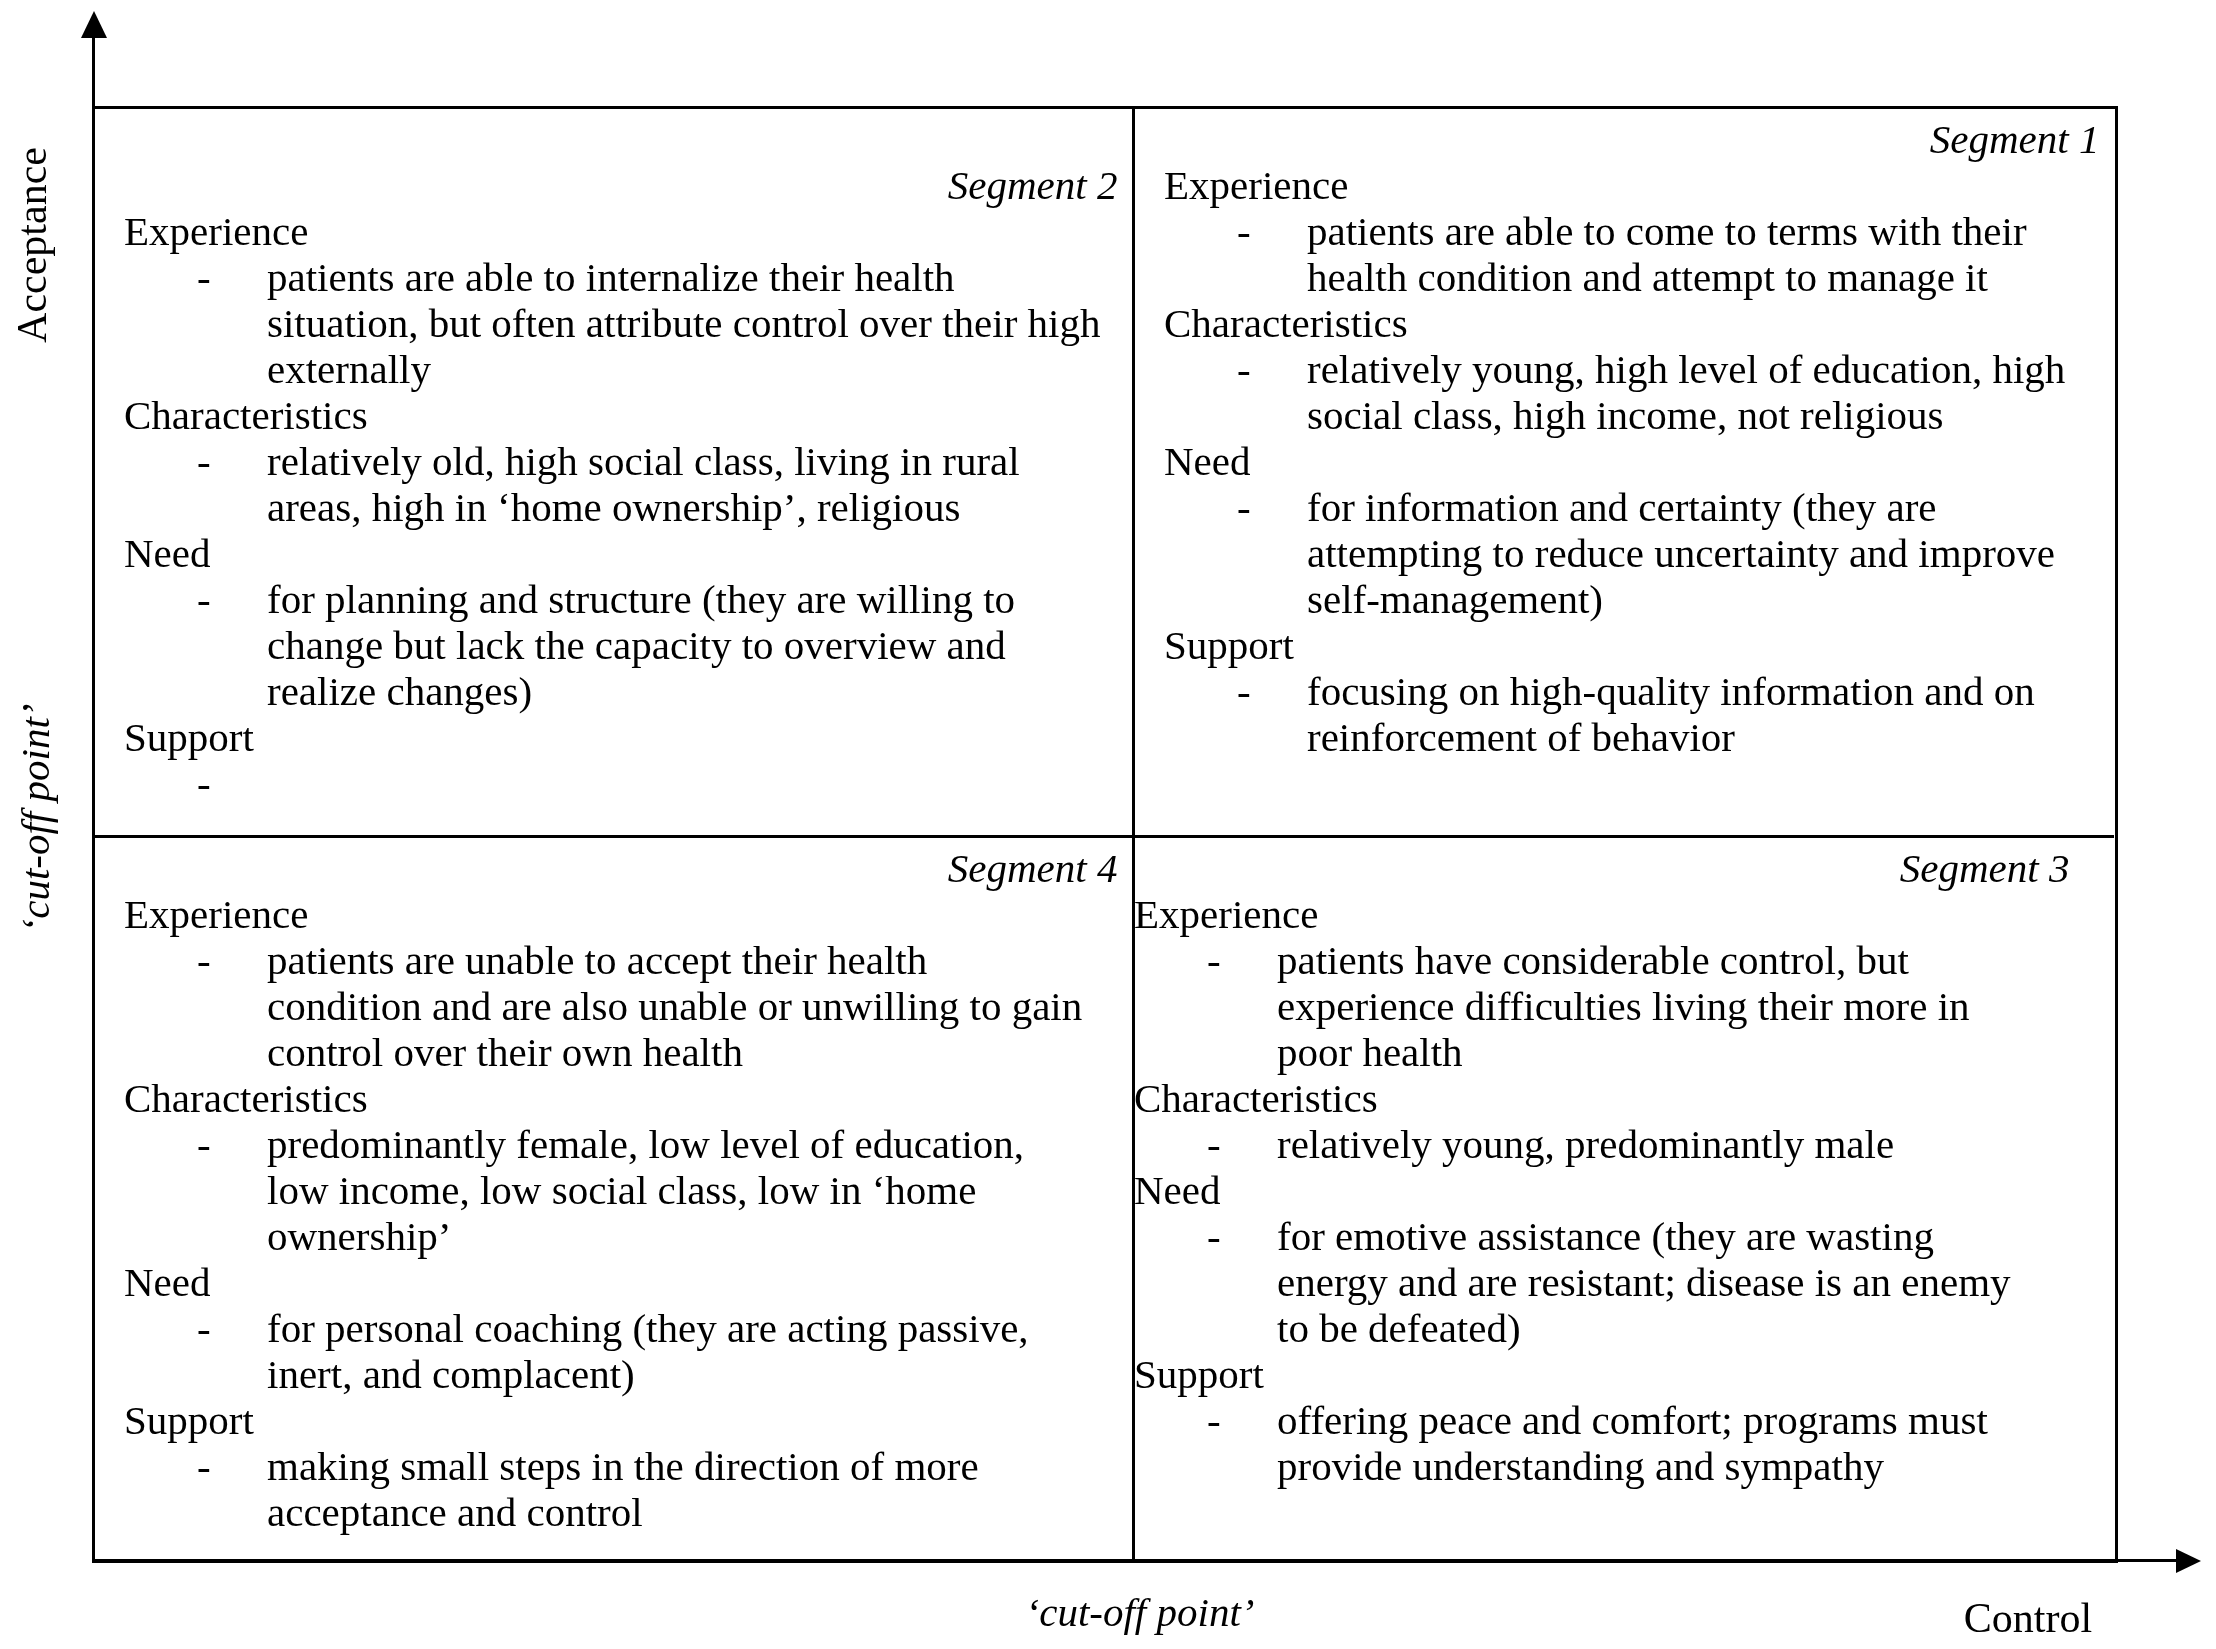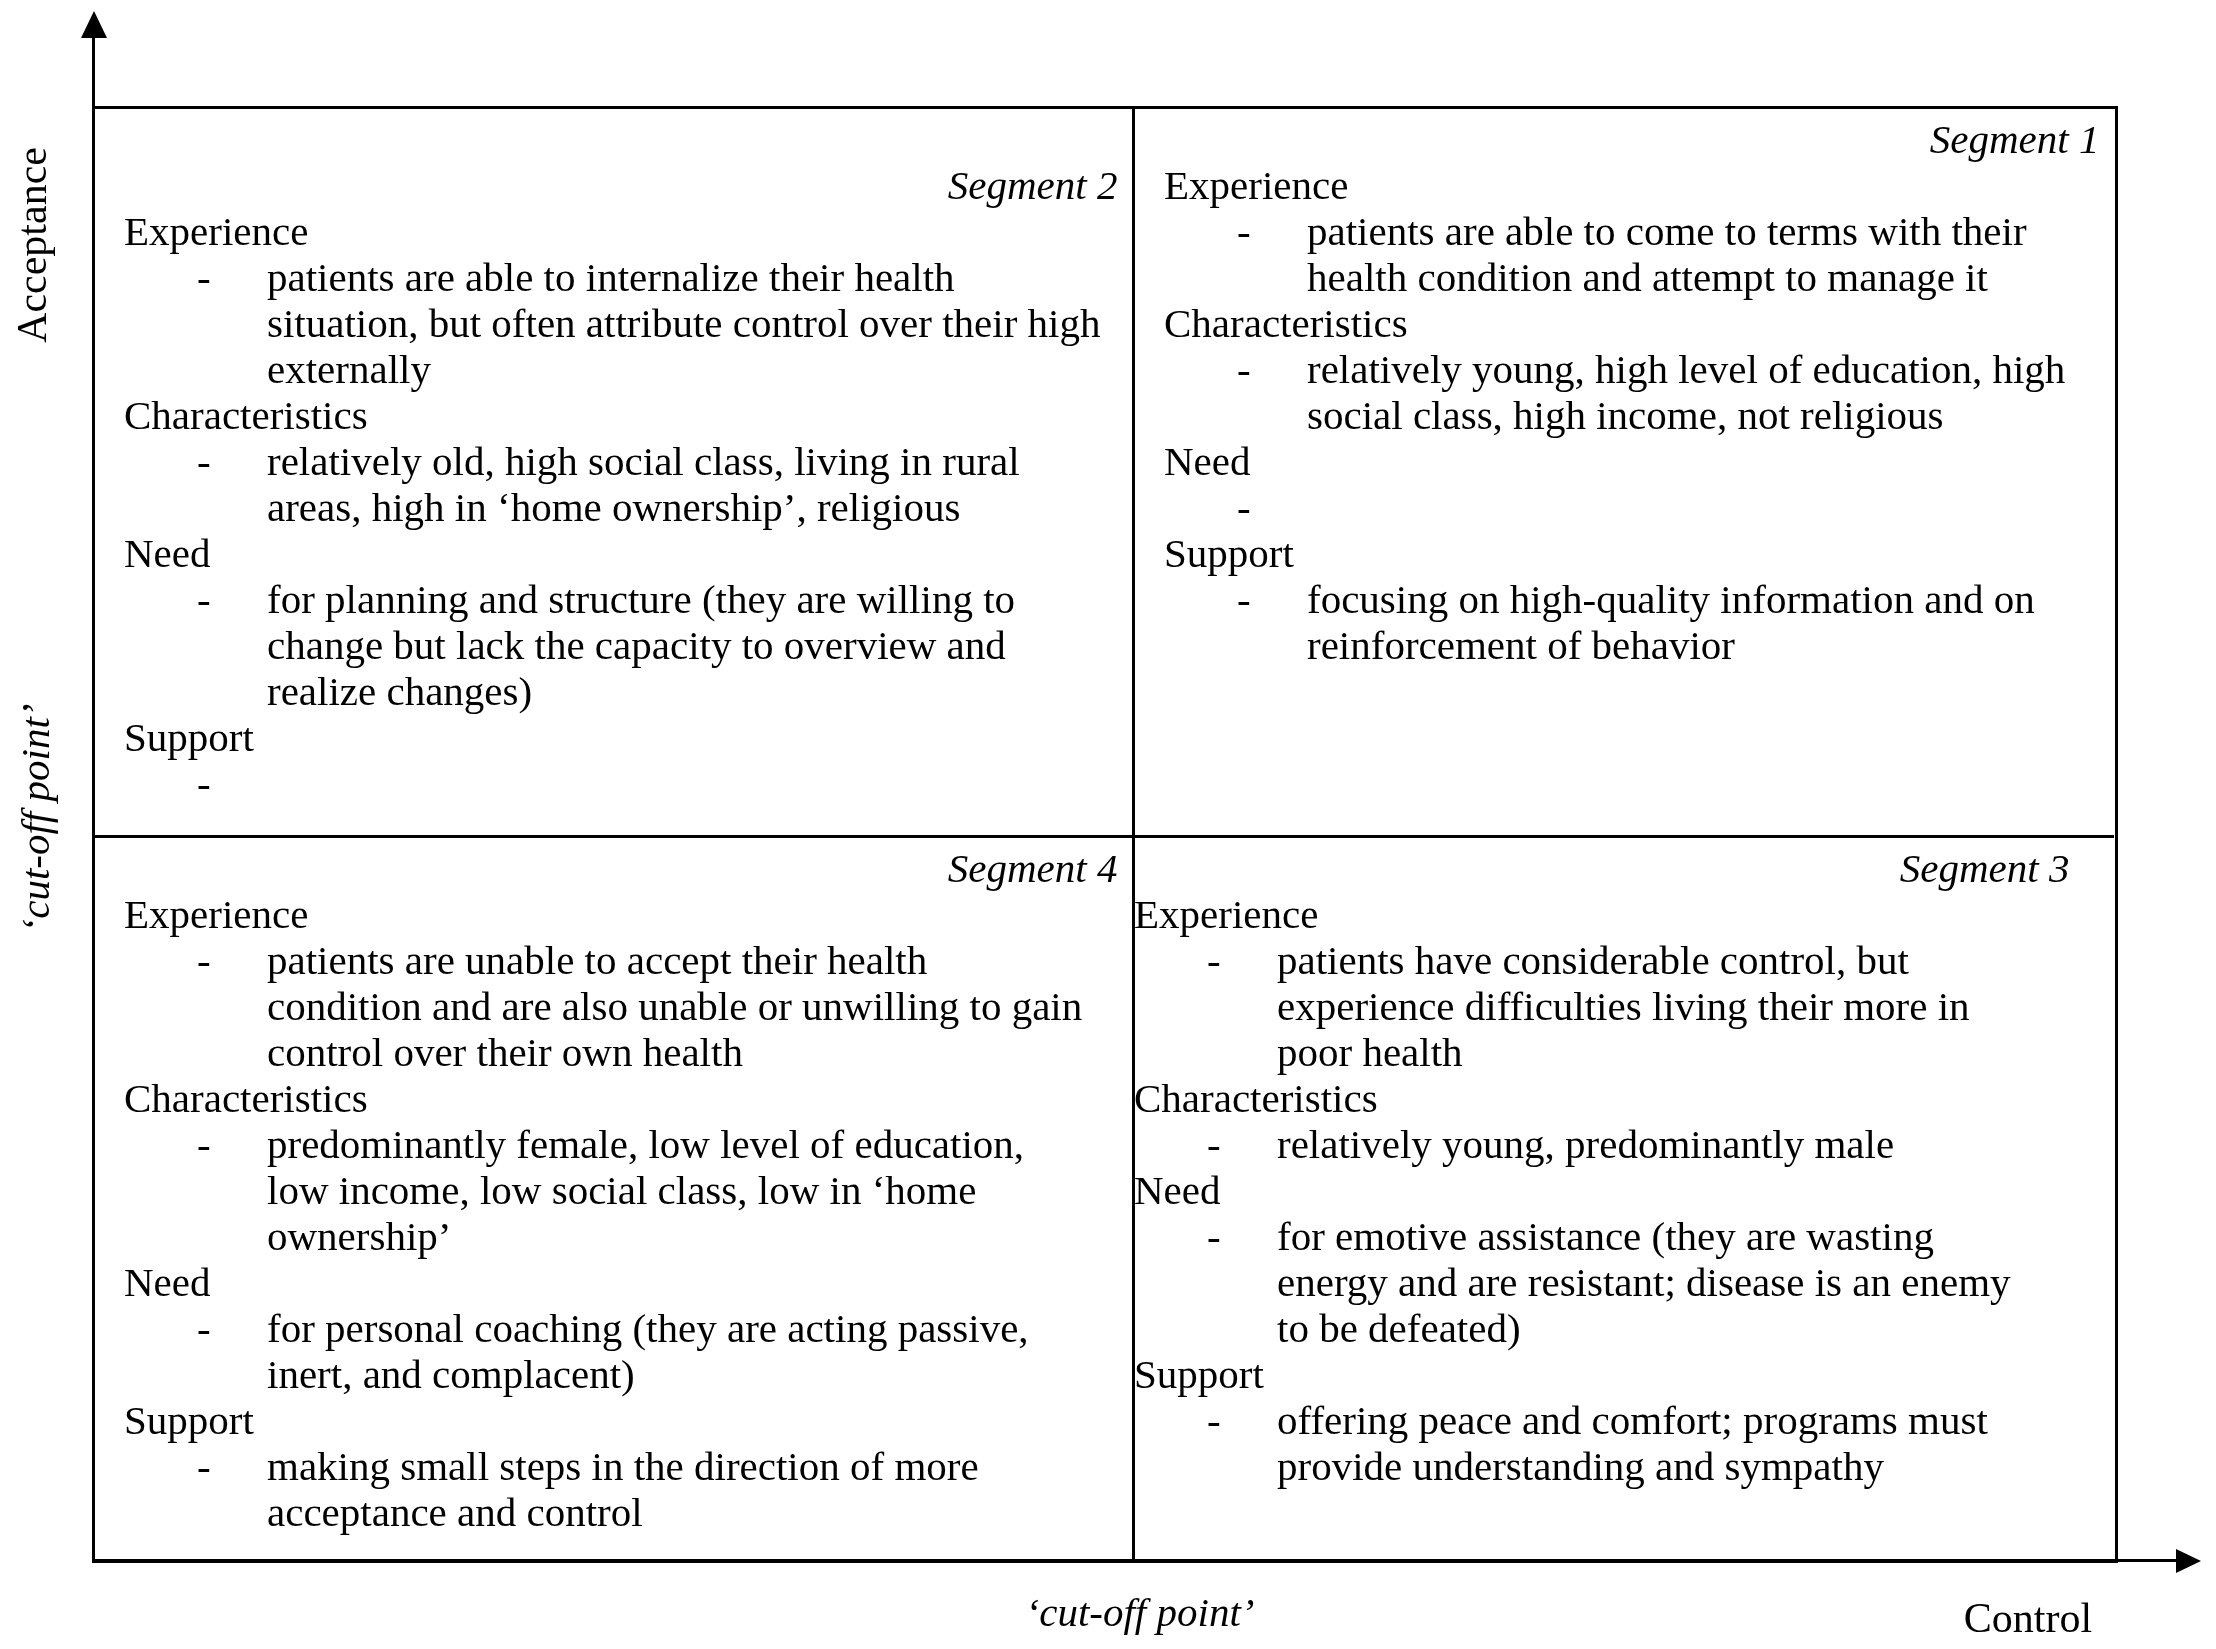--- a/index.html
+++ b/index.html
@@ -192,20 +192,23 @@
     </div>
     <div class="sec-heading">Characteristics</div>
     <div class="item">
       <span class="dash">-</span>
       <span class="itext">relatively young, high level of education, high
 social class, high income, not religious</span>
     </div>
     <div class="sec-heading">Need</div>
     <div class="item">
       <span class="dash">-</span>
+      <span class="itext">for information and certainty (they are
+attempting to reduce uncertainty and improve
+self-management)</span>
     </div>
     <div class="sec-heading">Support</div>
     <div class="item">
       <span class="dash">-</span>
       <span class="itext">focusing on high-quality information and on
 reinforcement of behavior</span>
     </div>
   </div>
 
   <div class="cell cell-bl">

